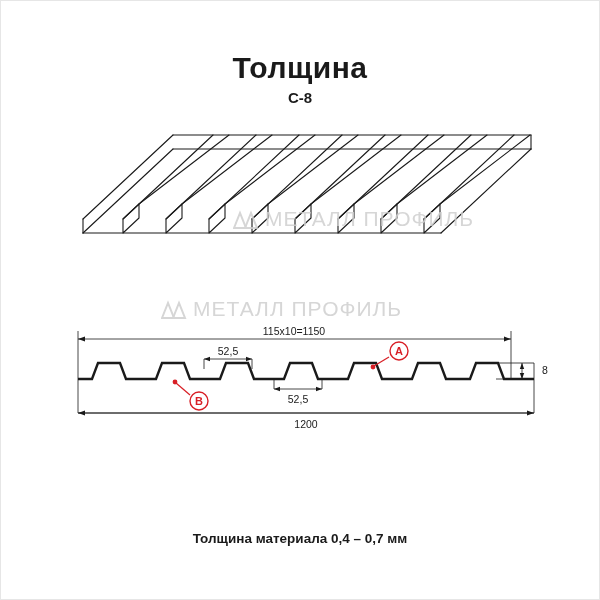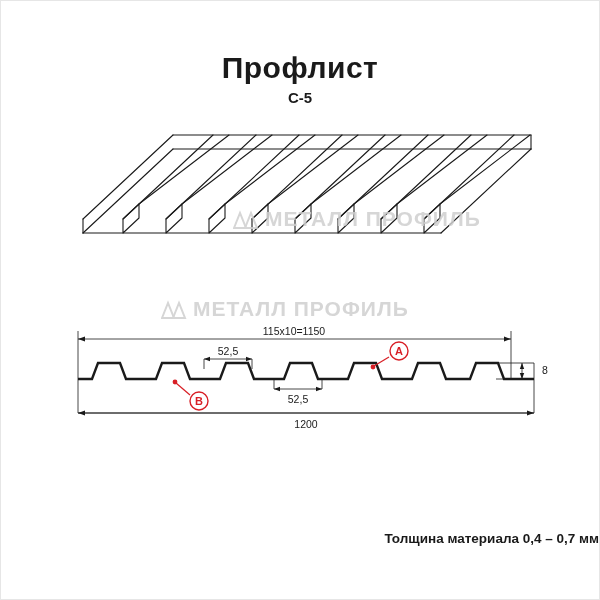--- a/index.html
+++ b/index.html
@@ -40,21 +40,21 @@
     text-align: center;
     font-size: 15px;
     font-weight: bold;
     color: #1a1a1a;
   }
   .footnote {
     position: absolute;
     top: 530px;
     left: 0;
     right: 0;
-    text-align: right;
+    text-align: center;
     font-size: 13.5px;
     font-weight: bold;
     color: #1a1a1a;
   }
   .iso-wrap {
     position: absolute;
     top: 112px;
     left: 60px;
     width: 480px;
     height: 140px;
@@ -63,42 +63,42 @@
     position: absolute;
     top: 312px;
     left: 55px;
     width: 500px;
     height: 120px;
   }
   .wm {
     position: absolute;
     pointer-events: none;
     color: #cfcfcf;
-    font-weight: bold;
+    font-weight: normal;
     font-size: 21px;
     letter-spacing: 1px;
     white-space: nowrap;
     opacity: .85;
   }
   .wm1 { top: 206px; left: 232px; }
   .wm2 { top: 296px; left: 160px; }
   .wm-icon {
     display: inline-block;
     vertical-align: middle;
     margin-right: 6px;
   }
   svg { display: block; }
 </style>
 </head>
 <body>
 
 <div id="page">
 
-  <div class="title">Профлист</div>
-  <div class="subtitle">C-5</div>
+  <div class="title">Толщина</div>
+  <div class="subtitle">C-8</div>
 
   <div class="iso-wrap">
     <svg width="480" height="140" viewBox="0 0 480 140">
       <g fill="none" stroke="#1a1a1a" stroke-width="1.1" stroke-linejoin="round" stroke-linecap="round">
 
         <path d="M22 106 L112 22"></path>
 
         <path d="M112 22 L470 22"></path>
         <path d="M470 22 L470 36"></path>
 

